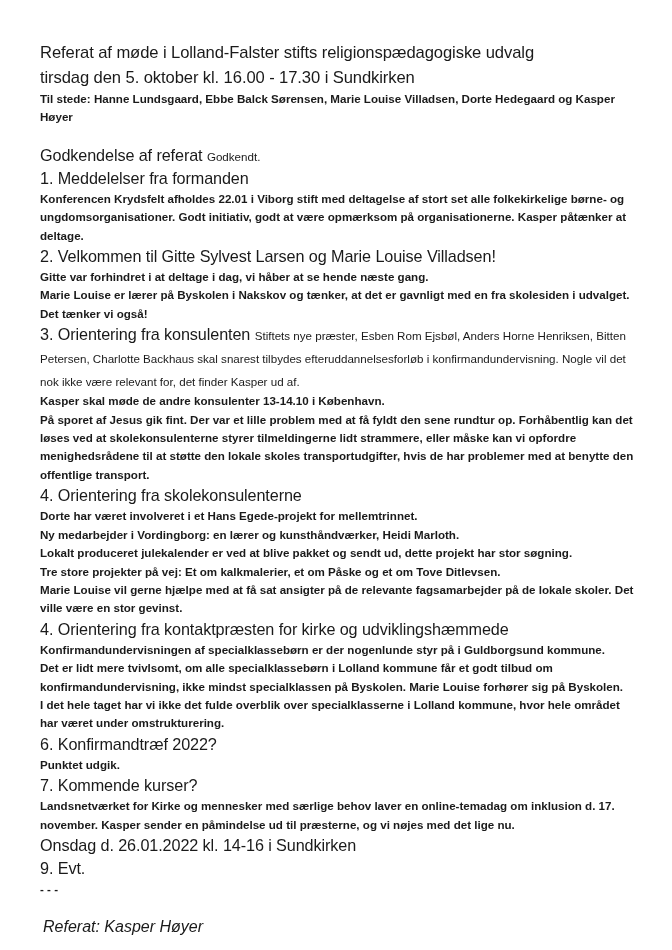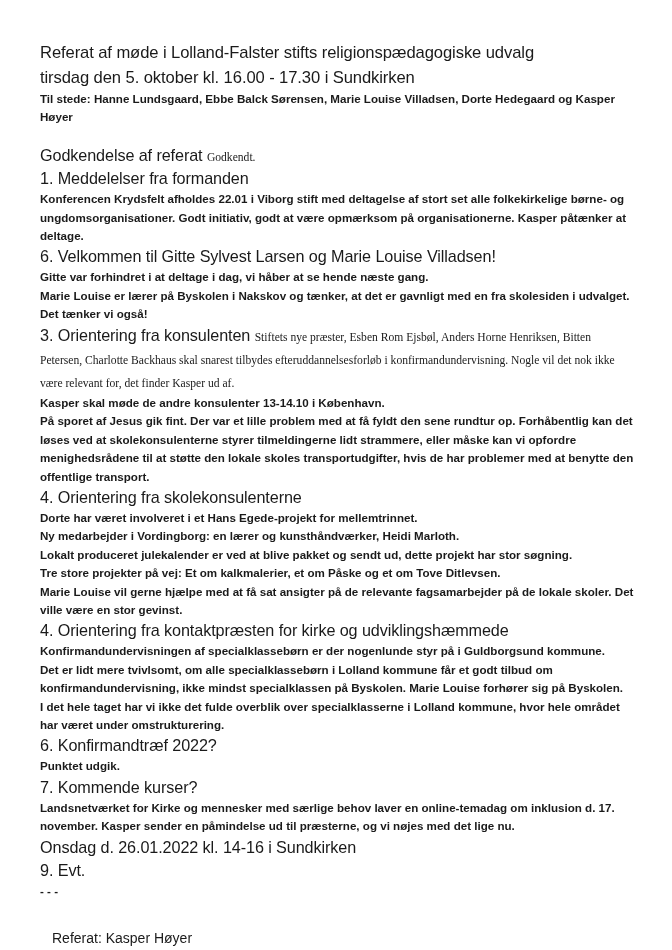--- a/index.html
+++ b/index.html
@@ -45,26 +45,26 @@
     font-size: 11.6px;
     line-height: 18.4px;
     font-weight: 700;
     margin: 0;
     text-align: left;
   }
   .h-sec .inline-body {
     font-size: 11.6px;
     line-height: 18.4px;
     letter-spacing: 0;
-    font-family: Liberation Serif, serif;
   }
   .sig {
-    font-size: 14px;
+    font-size: 16px;
     line-height: 18px;
-    margin: 12px;
+    font-style: italic;
+    margin: 3px;
   }
   .gap-title { height: 17px; }
   .spacer-sig { height: 17px; }
 </style>
 </head>
 <body>
 
 <div class="page">
   <div class="doc">
 
@@ -72,21 +72,21 @@
     <h1 class="h-title">tirsdag den 5. oktober kl. 16.00 - 17.30 i Sundkirken</h1>
     <p class="body-txt">Til stede: Hanne Lundsgaard, Ebbe Balck Sørensen, Marie Louise Villadsen, Dorte Hedegaard og Kasper Høyer</p>
 
     <div class="gap-title"></div>
 
     <h2 class="h-sec"><span>Godkendelse af referat</span> <span class="inline-body">Godkendt.</span></h2>
 
     <h2 class="h-sec"><span>1. Meddelelser fra formanden</span></h2>
     <p class="body-txt">Konferencen Krydsfelt afholdes 22.01 i Viborg stift med deltagelse af stort set alle folkekirkelige børne- og ungdomsorganisationer. Godt initiativ, godt at være opmærksom på organisationerne. Kasper påtænker at deltage.</p>
 
-    <h2 class="h-sec"><span>6. Velkommen til Gitte Sylvest Larsen og Marie Louise Villadsen!</span></h2>
+    <h2 class="h-sec"><span>2. Velkommen til Gitte Sylvest Larsen og Marie Louise Villadsen!</span></h2>
     <p class="body-txt">Gitte var forhindret i at deltage i dag, vi håber at se hende næste gang.</p>
     <p class="body-txt">Marie Louise er lærer på Byskolen i Nakskov og tænker, at det er gavnligt med en fra skolesiden i udvalget. Det tænker vi også!</p>
 
     <h2 class="h-sec"><span>3. Orientering fra konsulenten</span> <span class="inline-body">Stiftets nye præster, Esben Rom Ejsbøl, Anders Horne Henriksen, Bitten Petersen, Charlotte Backhaus skal snarest tilbydes efteruddannelsesforløb i konfirmandundervisning. Nogle vil det nok ikke være relevant for, det finder Kasper ud af.</span></h2>
     <p class="body-txt">Kasper skal møde de andre konsulenter 13-14.10 i København.</p>
     <p class="body-txt">På sporet af Jesus gik fint. Der var et lille problem med at få fyldt den sene rundtur op. Forhåbentlig kan det løses ved at skolekonsulenterne styrer tilmeldingerne lidt strammere, eller måske kan vi opfordre menighedsrådene til at støtte den lokale skoles transportudgifter, hvis de har problemer med at benytte den offentlige transport.</p>
 
     <h2 class="h-sec"><span>4. Orientering fra skolekonsulenterne</span></h2>
     <p class="body-txt">Dorte har været involveret i et Hans Egede-projekt for mellemtrinnet.</p>
     <p class="body-txt">Ny medarbejder i Vordingborg: en lærer og kunsthåndværker, Heidi Marloth.</p>

